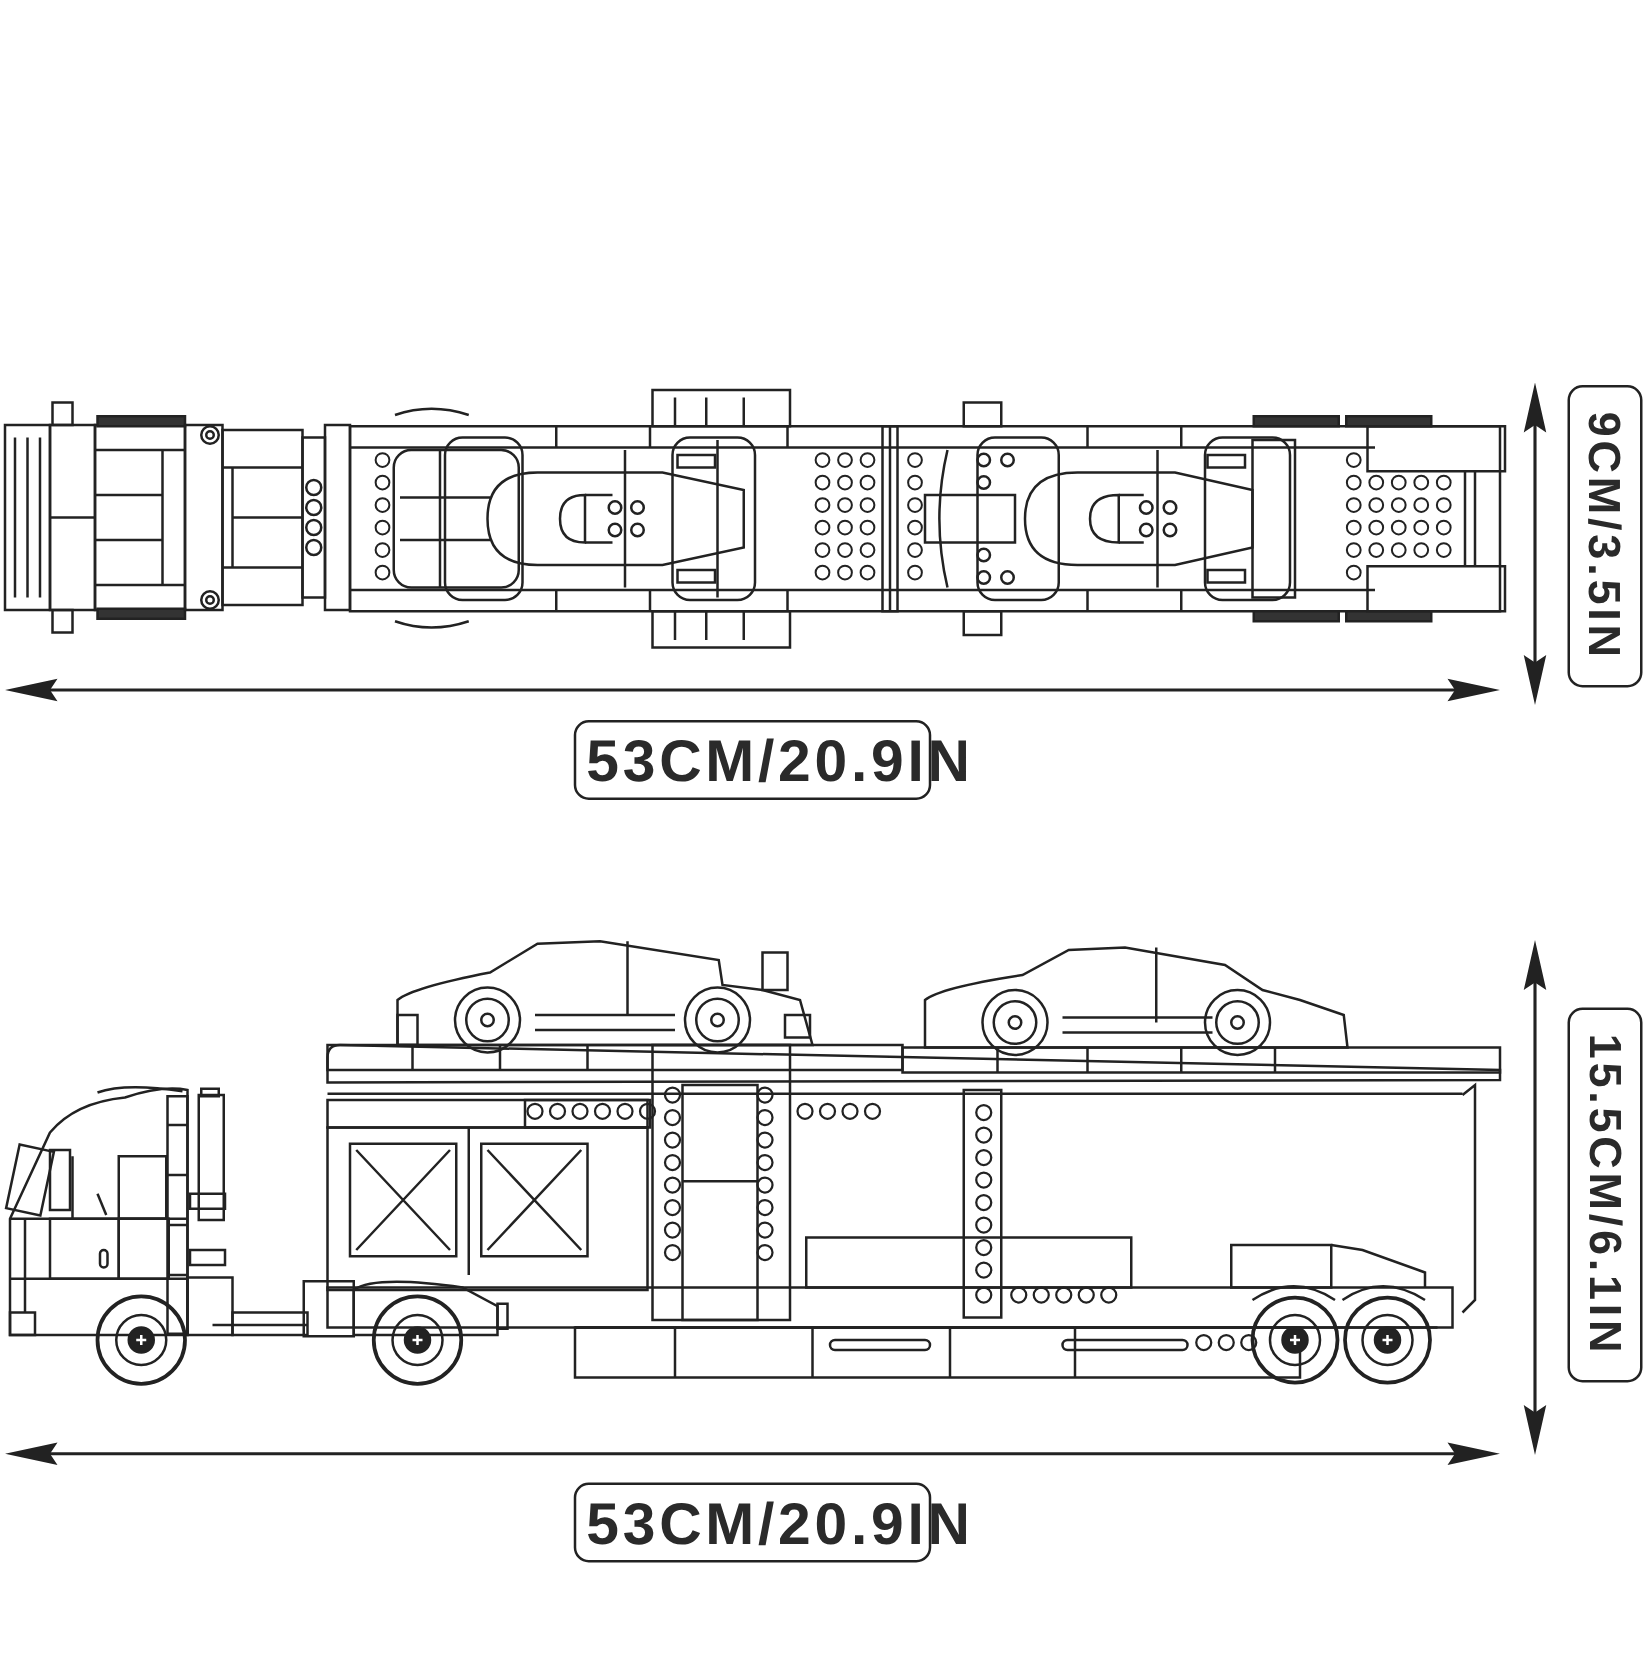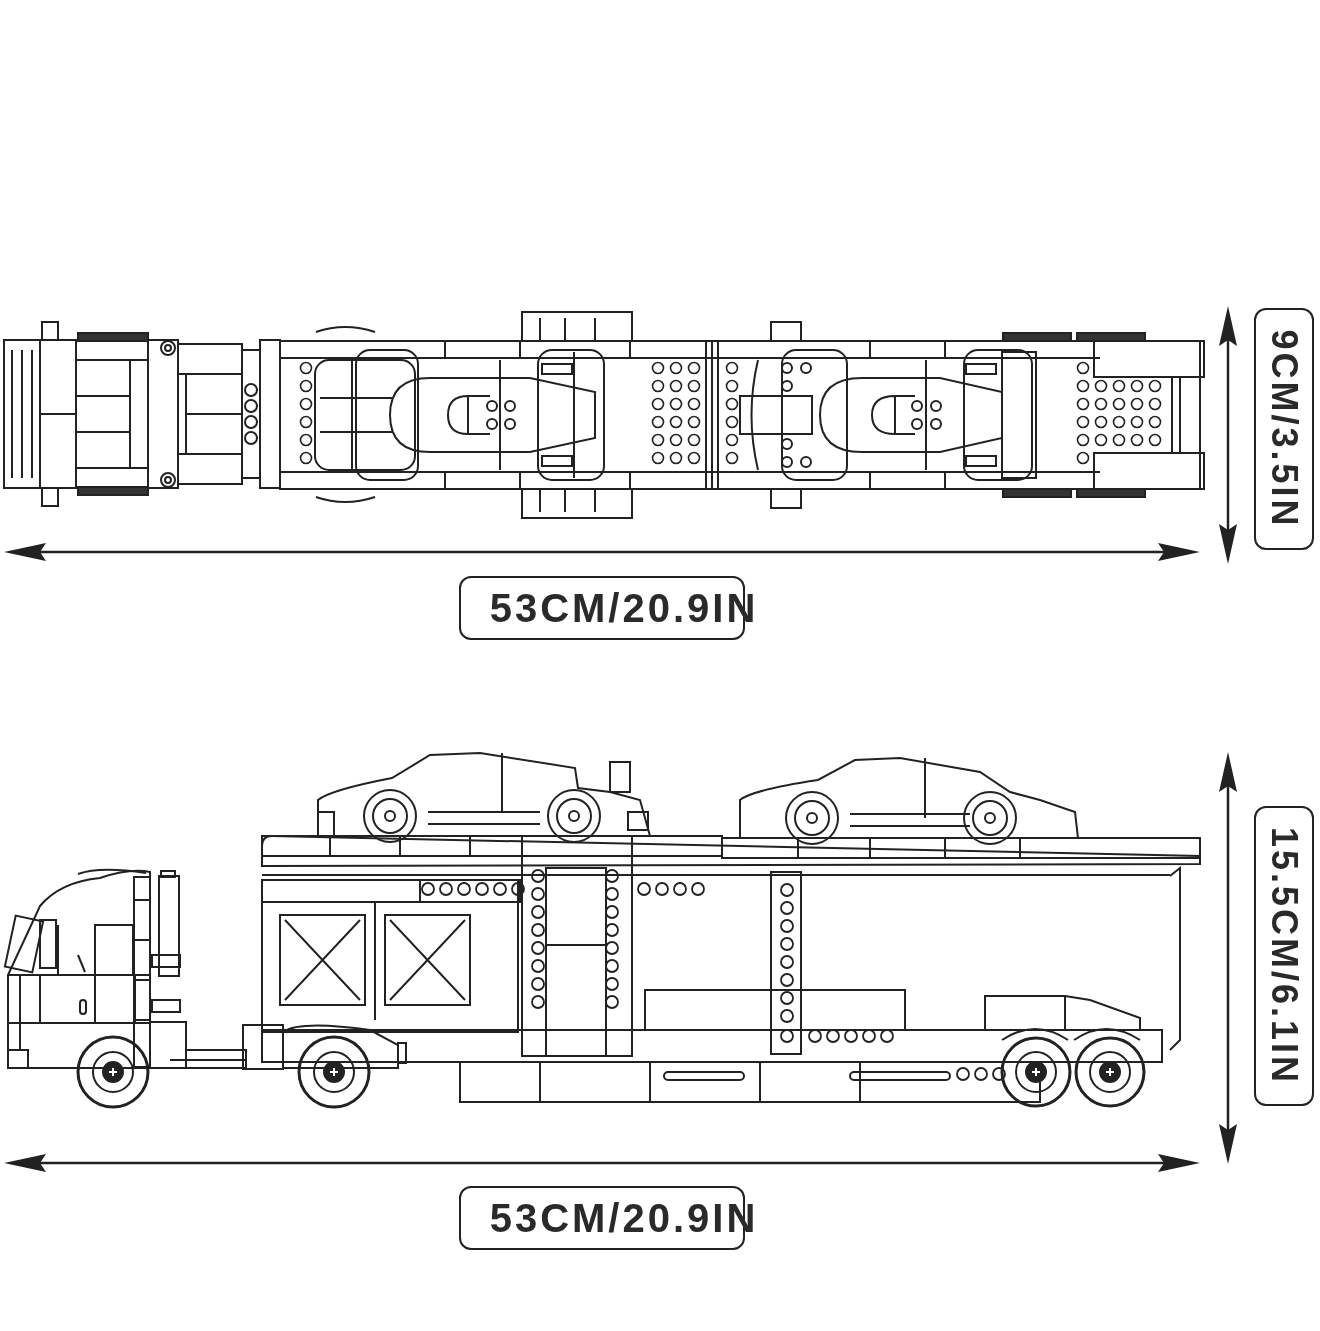--- a/index.html
+++ b/index.html
@@ -1,19 +1,19 @@
 <!DOCTYPE html>
 <html><head>
 <meta charset="utf-8">
 <style>
   html,body{margin:0;padding:0;background:#ffffff;}
   body{width:1320px;height:1331px;position:relative;overflow:hidden;font-family:"Liberation Sans","DejaVu Sans",sans-serif;}
   svg.art{position:absolute;left:0;top:0;}
   .lbl{position:absolute;box-sizing:border-box;border:2.5px solid #222;border-radius:12px;background:#fff;display:flex;align-items:center;justify-content:center;color:#2a2a2a;font-family:"Liberation Sans","DejaVu Sans",sans-serif;font-weight:bold;letter-spacing:3px;}
-  .lbl.h{width:286px;height:64px;font-size:40px;padding-left:44px;}
+  .lbl.h{width:286px;height:64px;font-size:47px;padding-left:44px;}
   .lbl.v{font-size:36px;}
   .lbl.v span{display:block;transform:rotate(90deg);white-space:nowrap;}
 </style>
 </head>
 <body>
 
 <svg class="art" width="1320" height="1331" viewBox="0 0 1320 1331" fill="none" stroke="#222" stroke-width="2">
   <g>
 
     <rect x="4" y="340" width="36" height="148"></rect>

